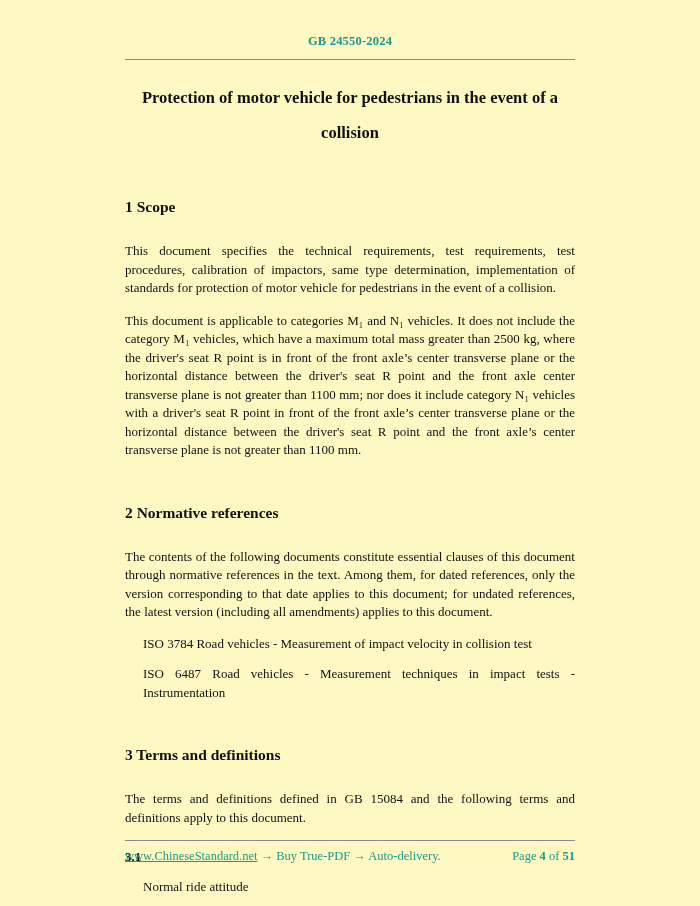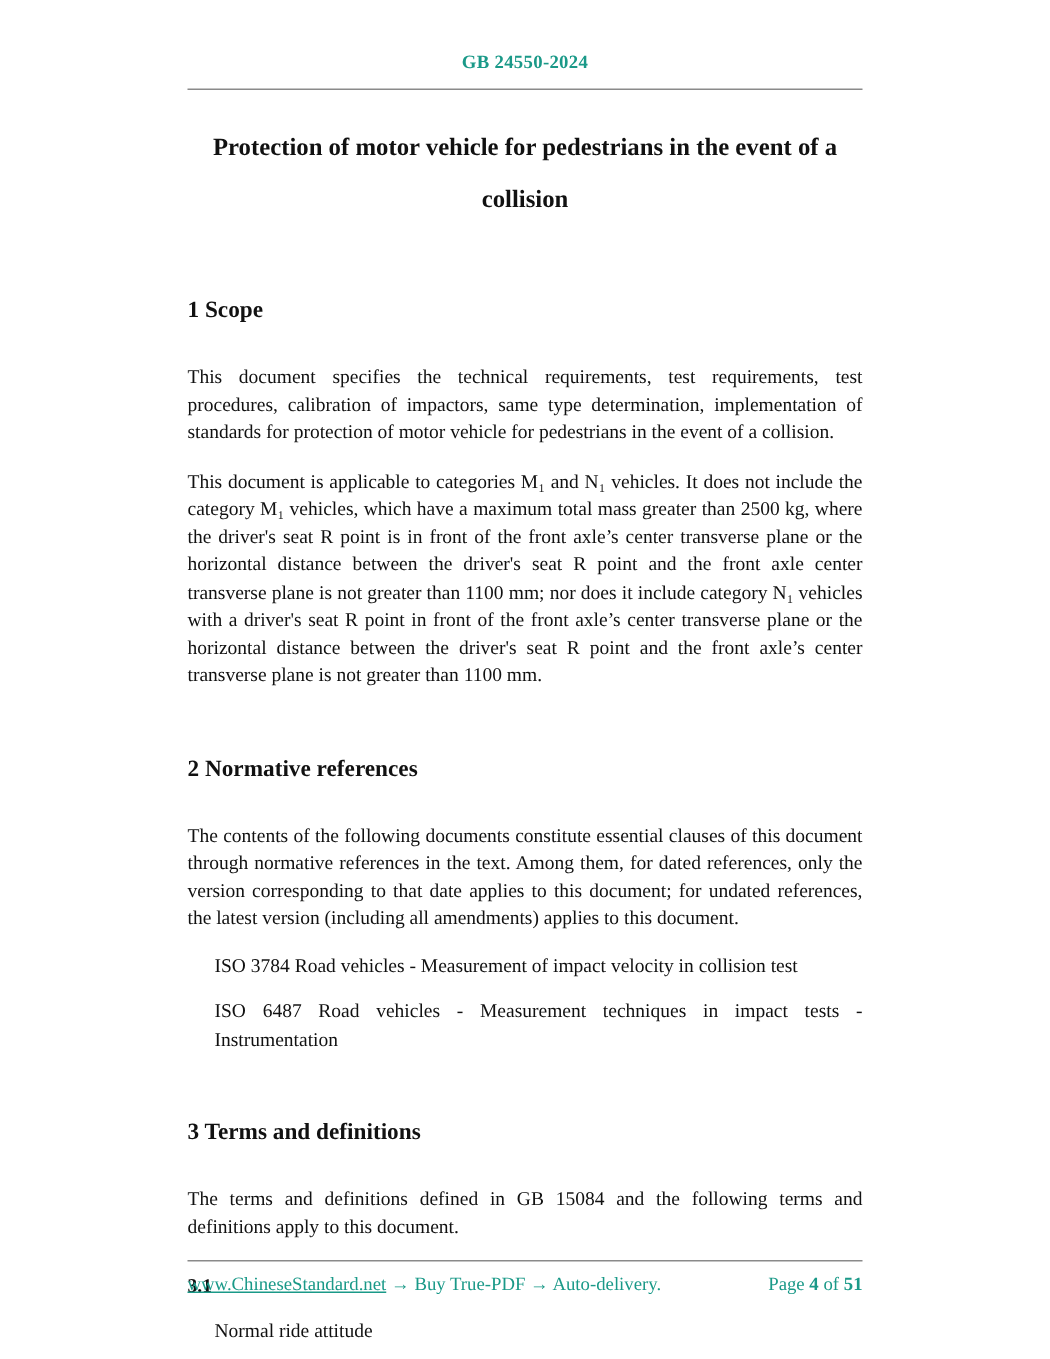--- a/index.html
+++ b/index.html
@@ -3,21 +3,21 @@
 <meta charset="utf-8">
 <style>
   :root { --accent: #1a9988; --rule: #8a8a8a; --ink: #111111; }
   * { box-sizing: border-box; }
   html, body { margin: 0; padding: 0; background: #e8e8e8; }
   .page {
     position: relative;
     width: 700px;
     height: 906px;
     margin: 0 auto;
-    background: #ffffff;
+    background: #fef9c3;
     font-family: "Liberation Serif", "DejaVu Serif", serif;
     color: var(--ink);
     overflow: hidden;
   }
   .content {
     padding: 34px 125px 0 125px;
   }
   .doc-code {
     text-align: center;
     color: var(--accent);

